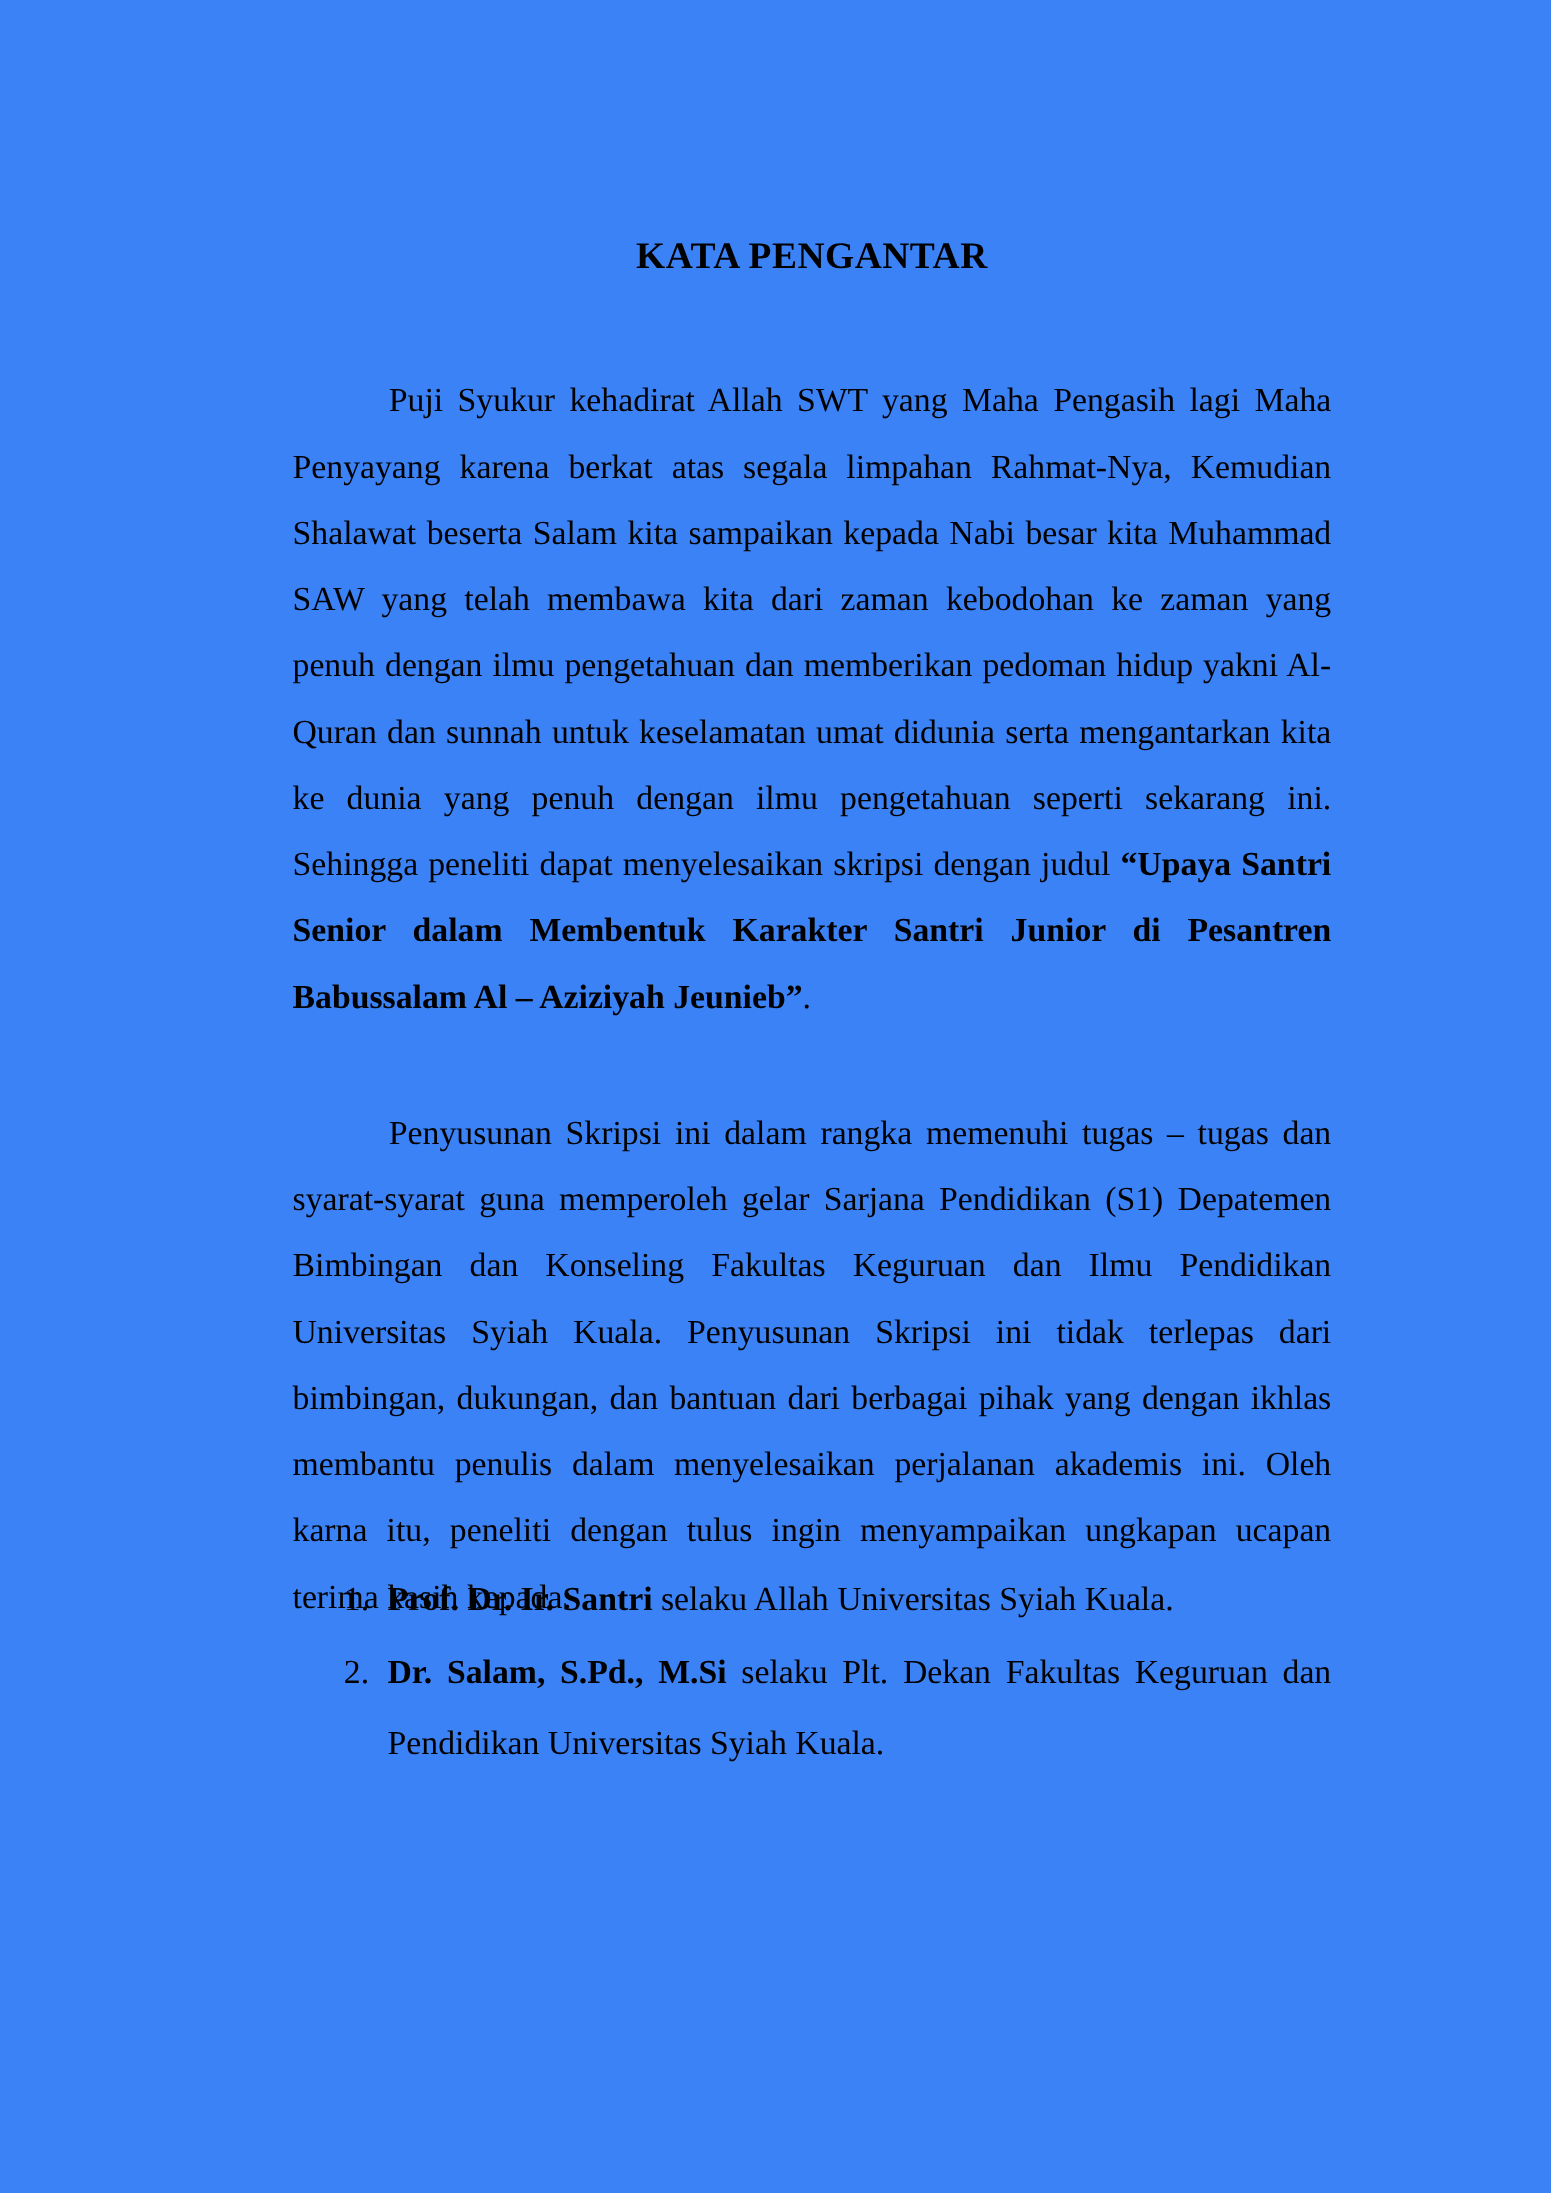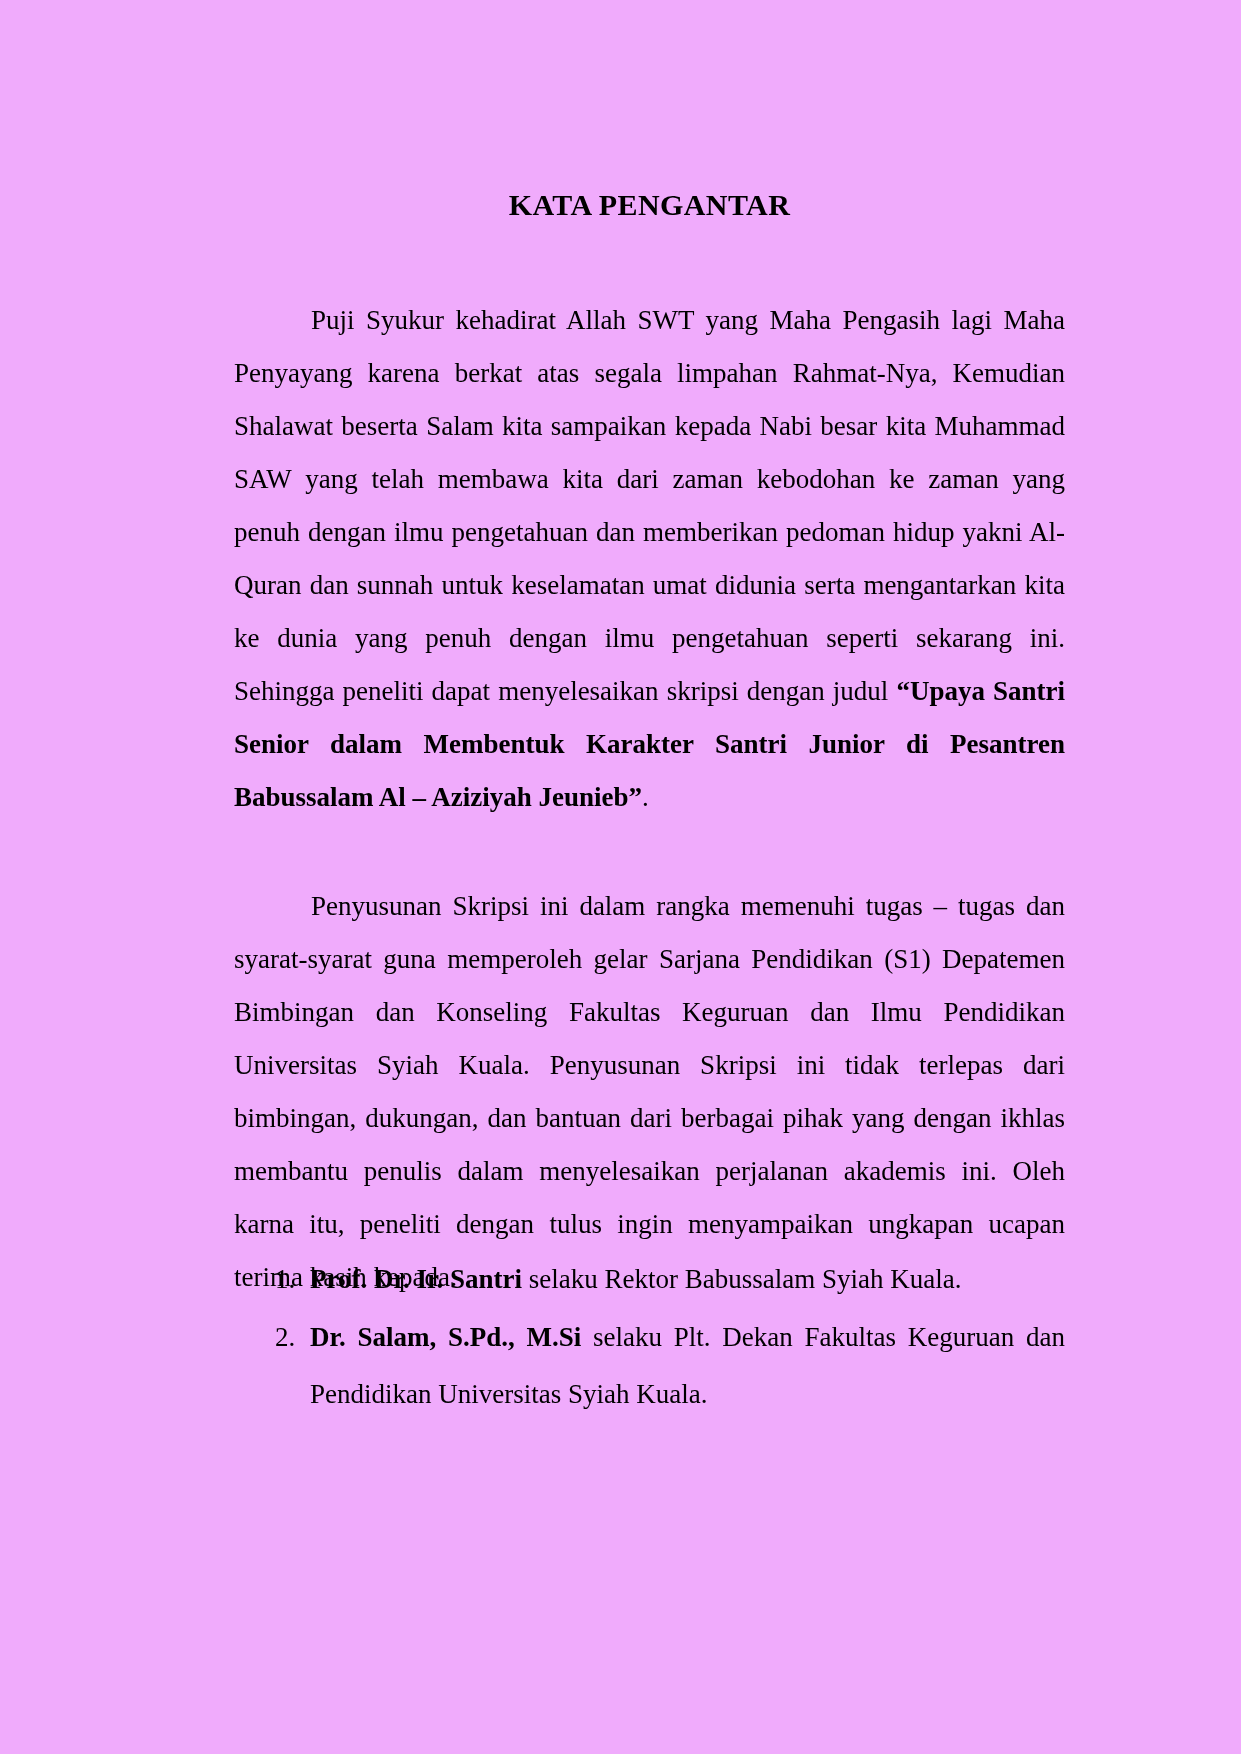--- a/index.html
+++ b/index.html
@@ -4,21 +4,21 @@
 <style>
   html, body {
     margin: 0;
     padding: 0;
     background: #ffffff;
   }
   .page {
     position: relative;
     width: 1241px;
     height: 1754px;
-    background: #f0abfc;
+    background: #3b82f6;
     color: #000000;
     font-family: "Liberation Serif", serif;
     overflow: hidden;
   }
   .doc-title {
     position: absolute;
     left: 234px;
     width: 831px;
     top: 168px;
     text-align: center;
@@ -87,21 +87,21 @@
 
 
   <p class="para para-opening"><span>Puji Syukur kehadirat Allah SWT yang Maha Pengasih lagi Maha Penyayang karena berkat atas segala limpahan Rahmat-Nya, Kemudian Shalawat beserta Salam kita sampaikan kepada Nabi besar kita Muhammad SAW yang telah membawa kita dari zaman kebodohan ke zaman yang penuh dengan ilmu pengetahuan dan memberikan pedoman hidup yakni Al-Quran dan sunnah untuk keselamatan umat didunia serta mengantarkan kita ke dunia yang penuh dengan ilmu pengetahuan seperti sekarang ini. Sehingga peneliti dapat menyelesaikan skripsi dengan judul </span><b>“Upaya Santri Senior dalam Membentuk Karakter Santri Junior di Pesantren Babussalam Al – Aziziyah Jeunieb”</b><span>.</span></p>
 
   <p class="para para-ack">Penyusunan Skripsi ini dalam rangka memenuhi tugas – tugas dan syarat-syarat guna memperoleh gelar Sarjana Pendidikan (S1) Depatemen Bimbingan dan Konseling Fakultas Keguruan dan Ilmu Pendidikan Universitas Syiah Kuala. Penyusunan Skripsi ini tidak terlepas dari bimbingan, dukungan, dan bantuan dari berbagai pihak yang dengan ikhlas membantu penulis dalam menyelesaikan perjalanan akademis ini. Oleh karna itu, peneliti dengan tulus ingin menyampaikan ungkapan ucapan terima kasih kepada:</p>
 
   <div class="ack-list">
 
     <div class="list-item">
       <span class="list-number">1.</span>
-      <div class="list-text"><b>Prof. Dr. Ir. Santri</b><span> selaku Rektor Babussalam Syiah Kuala.</span></div>
+      <div class="list-text"><b>Prof. Dr. Ir. Santri</b><span> selaku Allah Universitas Syiah Kuala.</span></div>
     </div>
 
     <div class="list-item">
       <span class="list-number">2.</span>
       <div class="list-text"><b>Dr. Salam, S.Pd., M.Si</b><span> selaku Plt. Dekan Fakultas Keguruan dan Pendidikan Universitas Syiah Kuala.</span></div>
     </div>
 
   </div>
 
 

